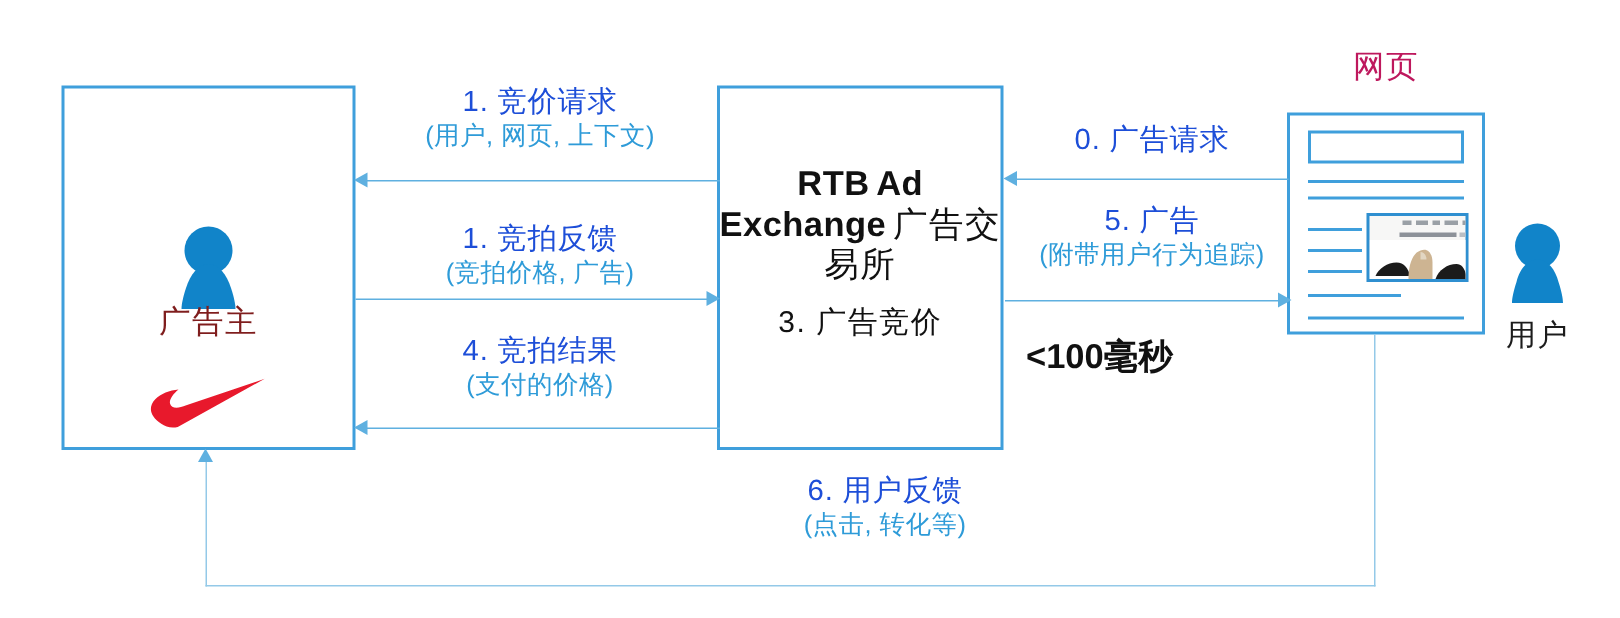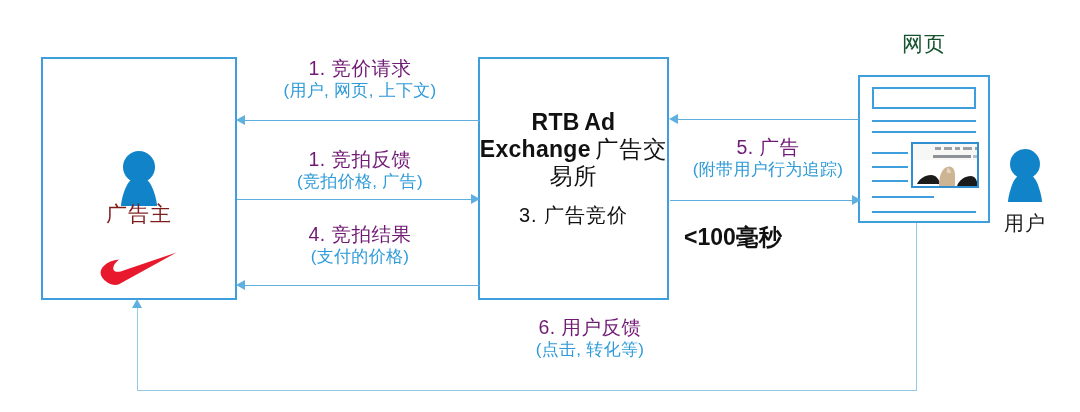--- a/index.html
+++ b/index.html
@@ -44,31 +44,31 @@
   #rtb-text {
     left: 478px; top: 109px; width: 191px;
     color: #111111; line-height: 1.18;
   }
   #rtb-text .lat { font-size: 23px; font-weight: bold; letter-spacing: .3px; }
   #rtb-text .han { font-size: 23px; letter-spacing: 1px; }
   #rtb-text .step3 { font-size: 20px; letter-spacing: 1px; margin-top: 14px; display:block; }
 
   #page-title {
     left: 858px; top: 30px; width: 132px;
-    font-size: 21px; color: #14532d; letter-spacing: 1px;
+    font-size: 21px; color: #be185d; letter-spacing: 1px;
   }
   #user-label {
     left: 975px; top: 210px; width: 100px;
     font-size: 20px; color: #1c1c1c; letter-spacing: 1px;
   }
 
   
   .flow-label { position: absolute; text-align: center; line-height: 1.22; }
   .flow-label .main {
-    display: block; font-size: 19.5px; color: #701a75; letter-spacing: .5px;
+    display: block; font-size: 19.5px; color: #1d4ed8; letter-spacing: .5px;
   }
   .flow-label .sub {
     display: block; font-size: 17px; color: #2e9bd8; letter-spacing: .3px;
   }
 
   #lbl-1 { left: 252px; top: 57px;  width: 216px; }
   #lbl-2 { left: 252px; top: 148px; width: 216px; }
   #lbl-4 { left: 252px; top: 223px; width: 216px; }
   #lbl-0 { left: 676px; top: 82px;  width: 184px; }
   #lbl-5 { left: 672px; top: 136px; width: 192px; }
@@ -236,20 +236,24 @@
   <div class="hline" style="left:237px;top:199px;width:238px;"></div>
   <div class="arrow arrow-right" style="left:471px;top:194px;"></div>
 
   <div class="flow-label" id="lbl-4">
     <span class="main">4. 竞拍结果</span>
     <span class="sub">(支付的价格)</span>
   </div>
   <div class="hline" style="left:240px;top:285px;width:240px;"></div>
   <div class="arrow arrow-left" style="left:236px;top:280px;"></div>
 
+  <div class="flow-label" id="lbl-0">
+    <span class="main">0. 广告请求</span>
+    <span class="sub"></span>
+  </div>
   <div class="hline" style="left:673px;top:119px;width:186px;"></div>
   <div class="arrow arrow-left" style="left:669px;top:114px;"></div>
 
   <div class="flow-label" id="lbl-5">
     <span class="main">5. 广告</span>
     <span class="sub">(附带用户行为追踪)</span>
   </div>
   <div class="hline" style="left:670px;top:200px;width:186px;"></div>
   <div class="arrow arrow-right" style="left:852px;top:195px;"></div>
 

